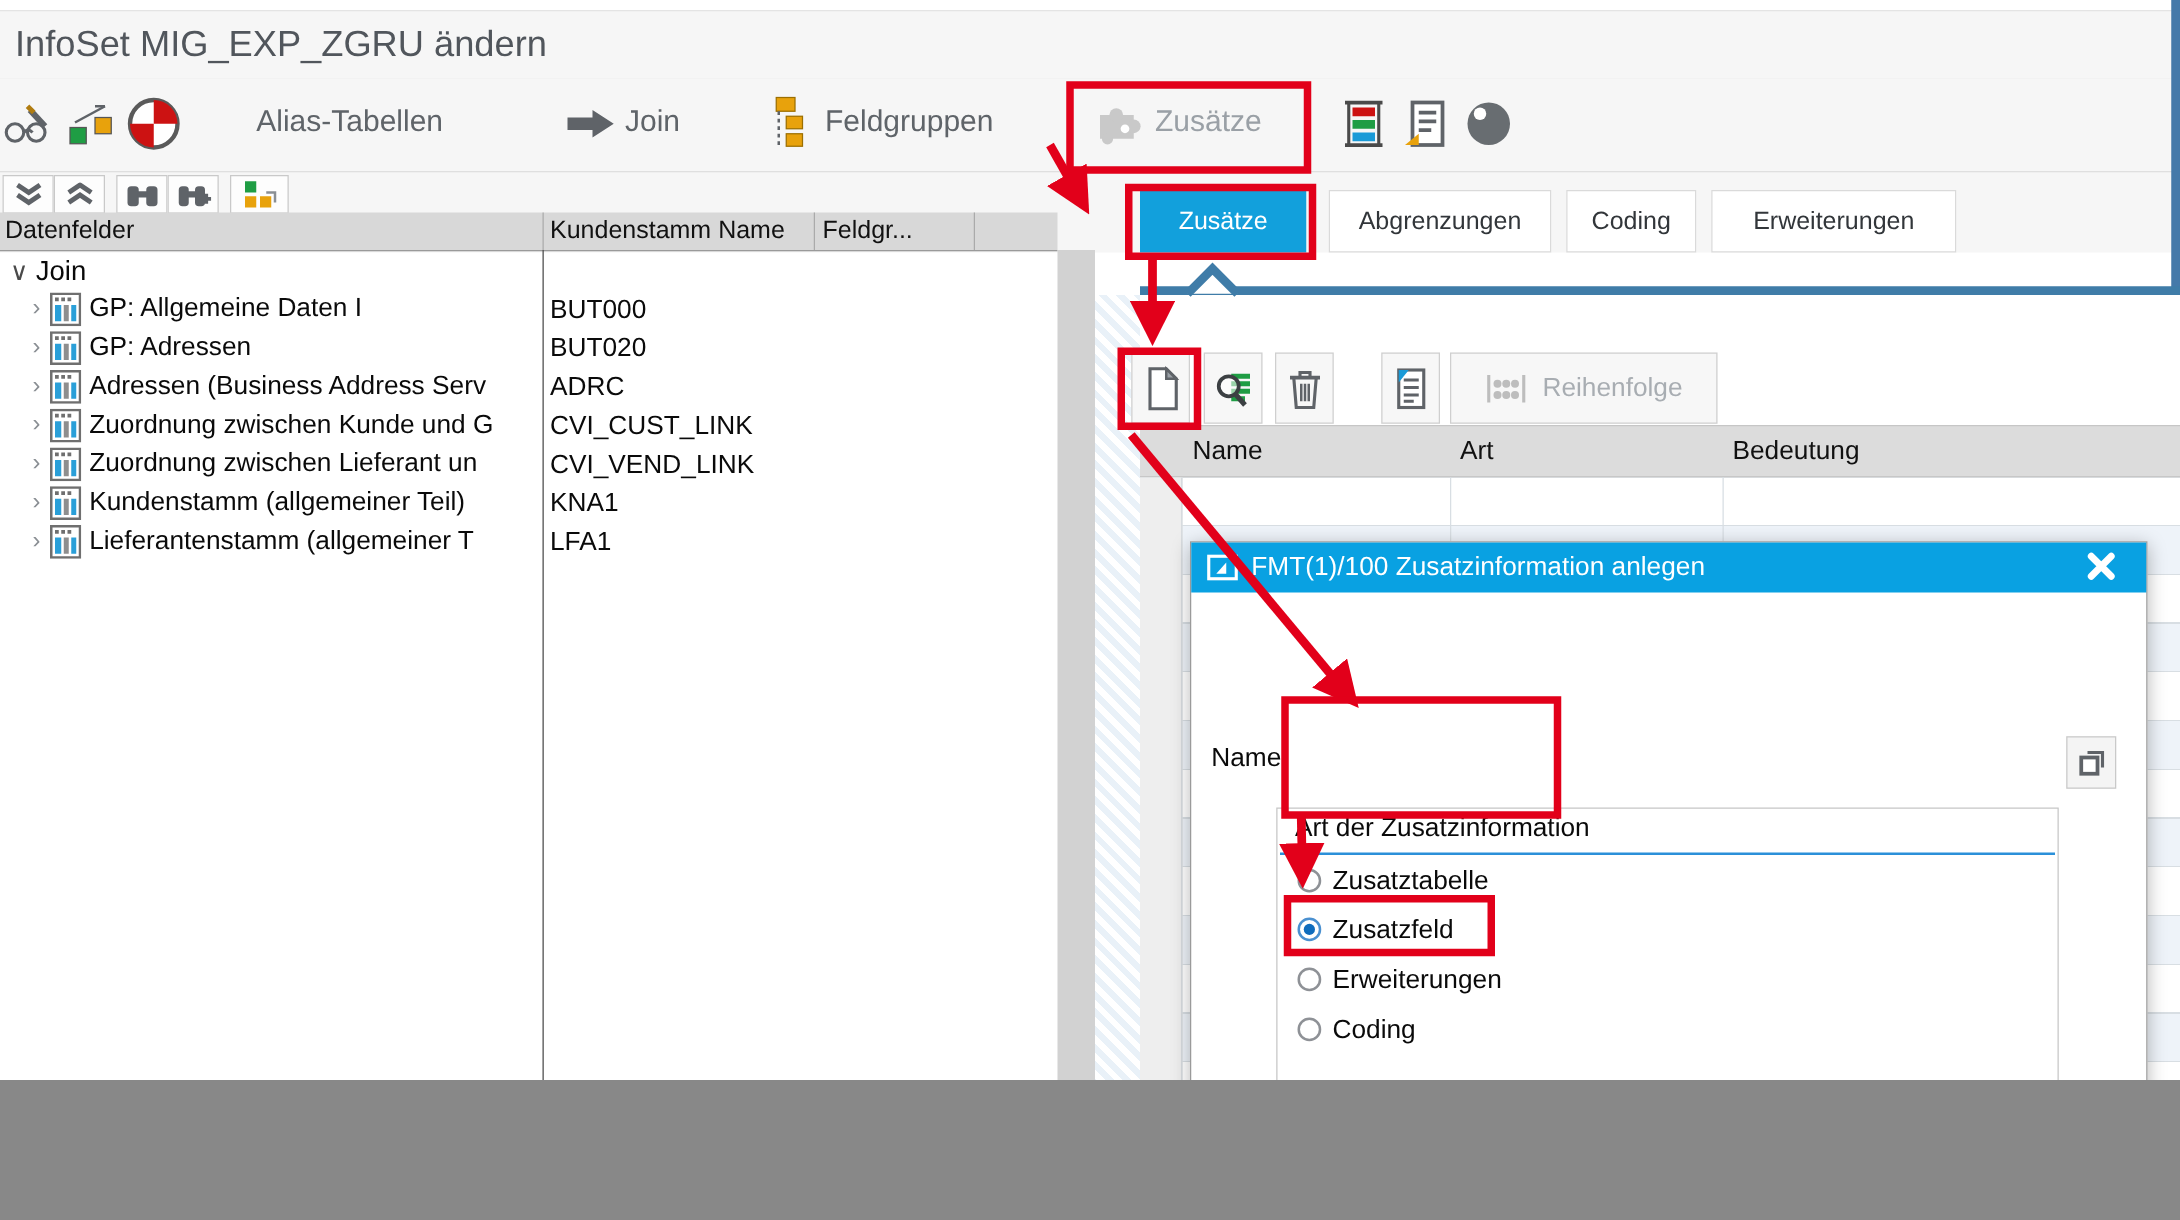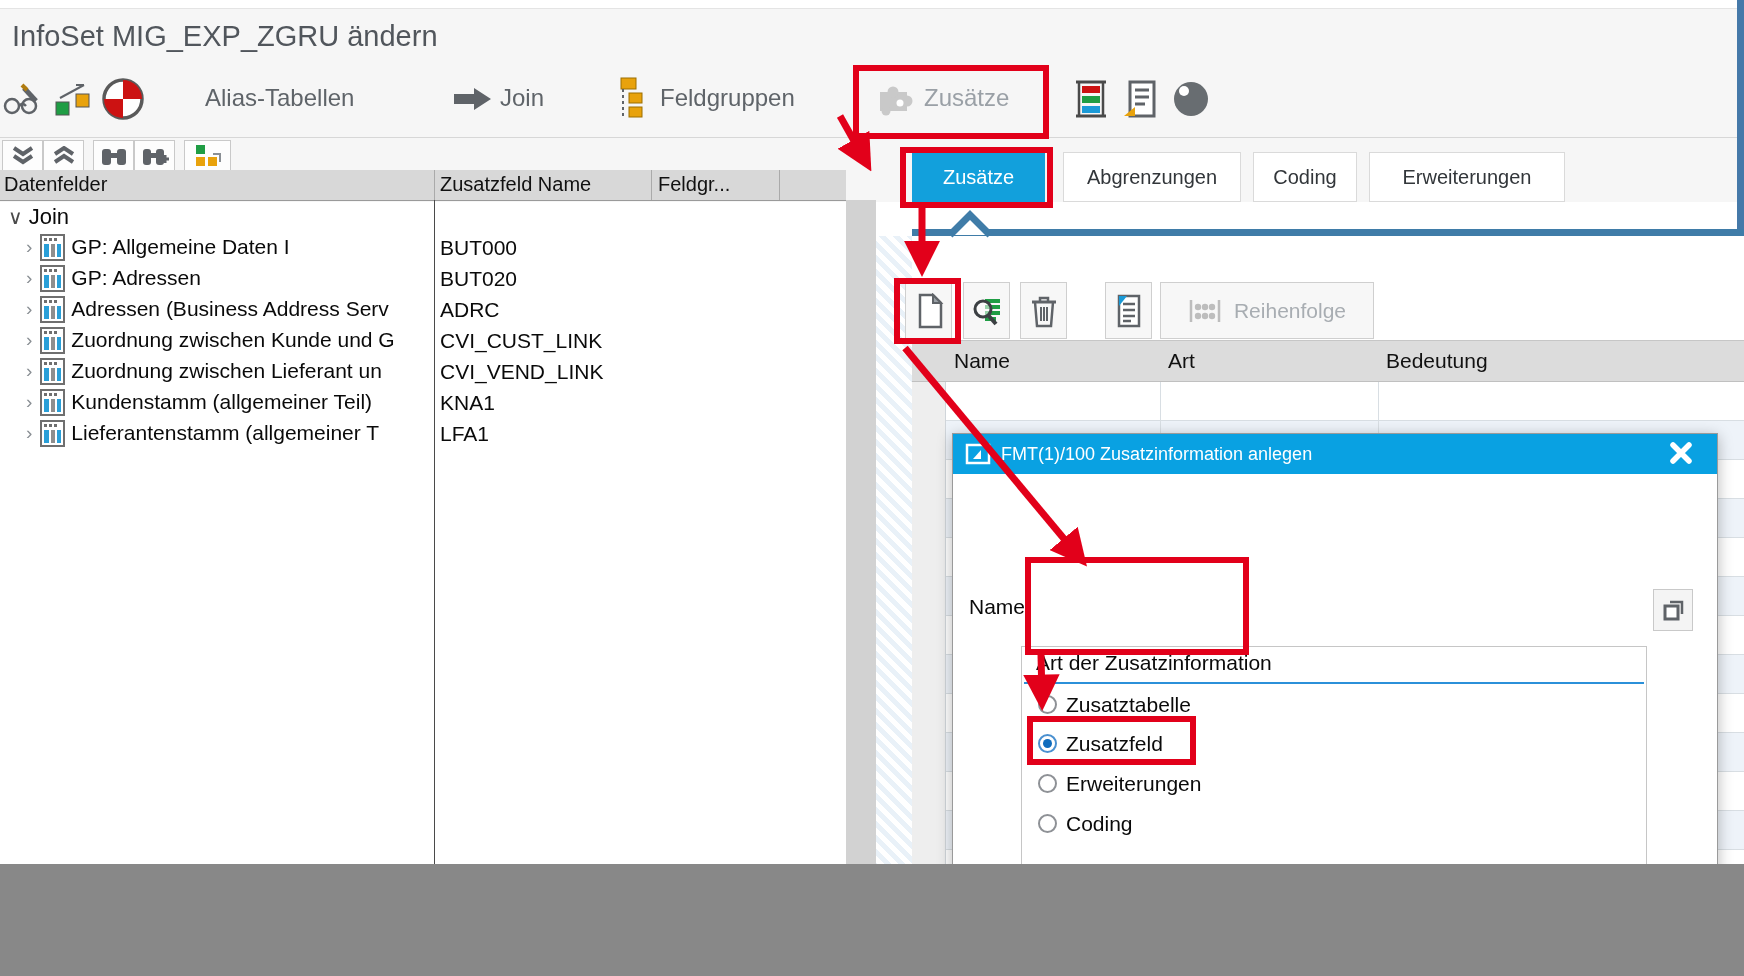--- a/index.html
+++ b/index.html
@@ -23,21 +23,21 @@
   .cbtn{position:absolute;top:282px;height:57px;background:#f7f7f7;border:1px solid #cfcfcf;
         box-sizing:border-box;display:flex;align-items:center;justify-content:center;}
   .hatch{background:repeating-linear-gradient(45deg,#ffffff 0 5px,#e9f1f8 5px 10px);}
   .zebra{background:repeating-linear-gradient(to bottom,
          #ffffff 0,#ffffff 38px,#d8dee3 38px,#d8dee3 39px,
          #eef3f9 39px,#eef3f9 77px,#d8dee3 77px,#d8dee3 78px);}
   .colline{position:absolute;top:382px;bottom:0;width:1px;background:#d8dee3;}
   #dialog{position:absolute;left:952px;top:433px;width:766px;height:543px;background:#fff;
           border:1px solid #9a9a9a;box-sizing:border-box;z-index:30;box-shadow:0 3px 14px rgba(0,0,0,.28);}
   .dtitle{position:absolute;left:0;top:0;right:0;height:40px;background:#09a1e2;display:flex;
-          align-items:center;color:#fff;font-size:18px;}
+          align-items:center;color:#fff;font-size:21px;}
   .radio{position:absolute;width:19px;height:19px;border:2px solid #8e9196;border-radius:50%;
          background:#fff;box-sizing:border-box;}
   .radio.sel{border-color:#4a90d0;}
   .radio.sel::after{content:"";position:absolute;left:3px;top:3px;width:9px;height:9px;border-radius:50%;background:#0f6cbd;}
   .rlabel{position:absolute;font-size:21px;color:#0a0a0a;white-space:nowrap;}
   .mono{font-family:"Liberation Mono",monospace;}
   svg{display:block;}
 </style>
 </head>
 <body>
@@ -154,21 +154,21 @@
     <svg width="30" height="24">
         <rect x="3" y="1" width="9" height="9" fill="#1f9d44"></rect>
         <rect x="3" y="13" width="9" height="9" fill="#e8a20c"></rect>
         <rect x="15" y="13" width="9" height="9" fill="#e8a20c"></rect>
         <path d="M20 10 h7 v8" stroke="#8a8f94" fill="none" stroke-width="2"></path>
       </svg>
   </div>
 
   <div class="abs" style="left:0;top:170px;width:846px;height:30px;background:#d8d8d8;border-bottom:1px solid #9a9a9a;">
     <div class="abs phead" style="left:4px;top:3px;">Datenfelder</div>
-    <div class="abs phead" style="left:440px;top:3px;">Zusatzfeld Name</div>
+    <div class="abs phead" style="left:440px;top:3px;">Kundenstamm Name</div>
     <div class="abs phead" style="left:658px;top:3px;">Feldgr...</div>
     <div class="abs" style="left:434px;top:0;width:1px;height:30px;background:#aaa;"></div>
     <div class="abs" style="left:651px;top:0;width:1px;height:30px;background:#aaa;"></div>
     <div class="abs" style="left:779px;top:0;width:1px;height:30px;background:#aaa;"></div>
   </div>
 
   <div class="abs" style="left:434px;top:200px;width:1px;height:776px;background:#4a4a4a;"></div>
 
   <div class="trow" style="top:202px;left:8px;">
     <span style="color:#4a4a4a;font-size:20px;margin-right:6px;">∨</span>

